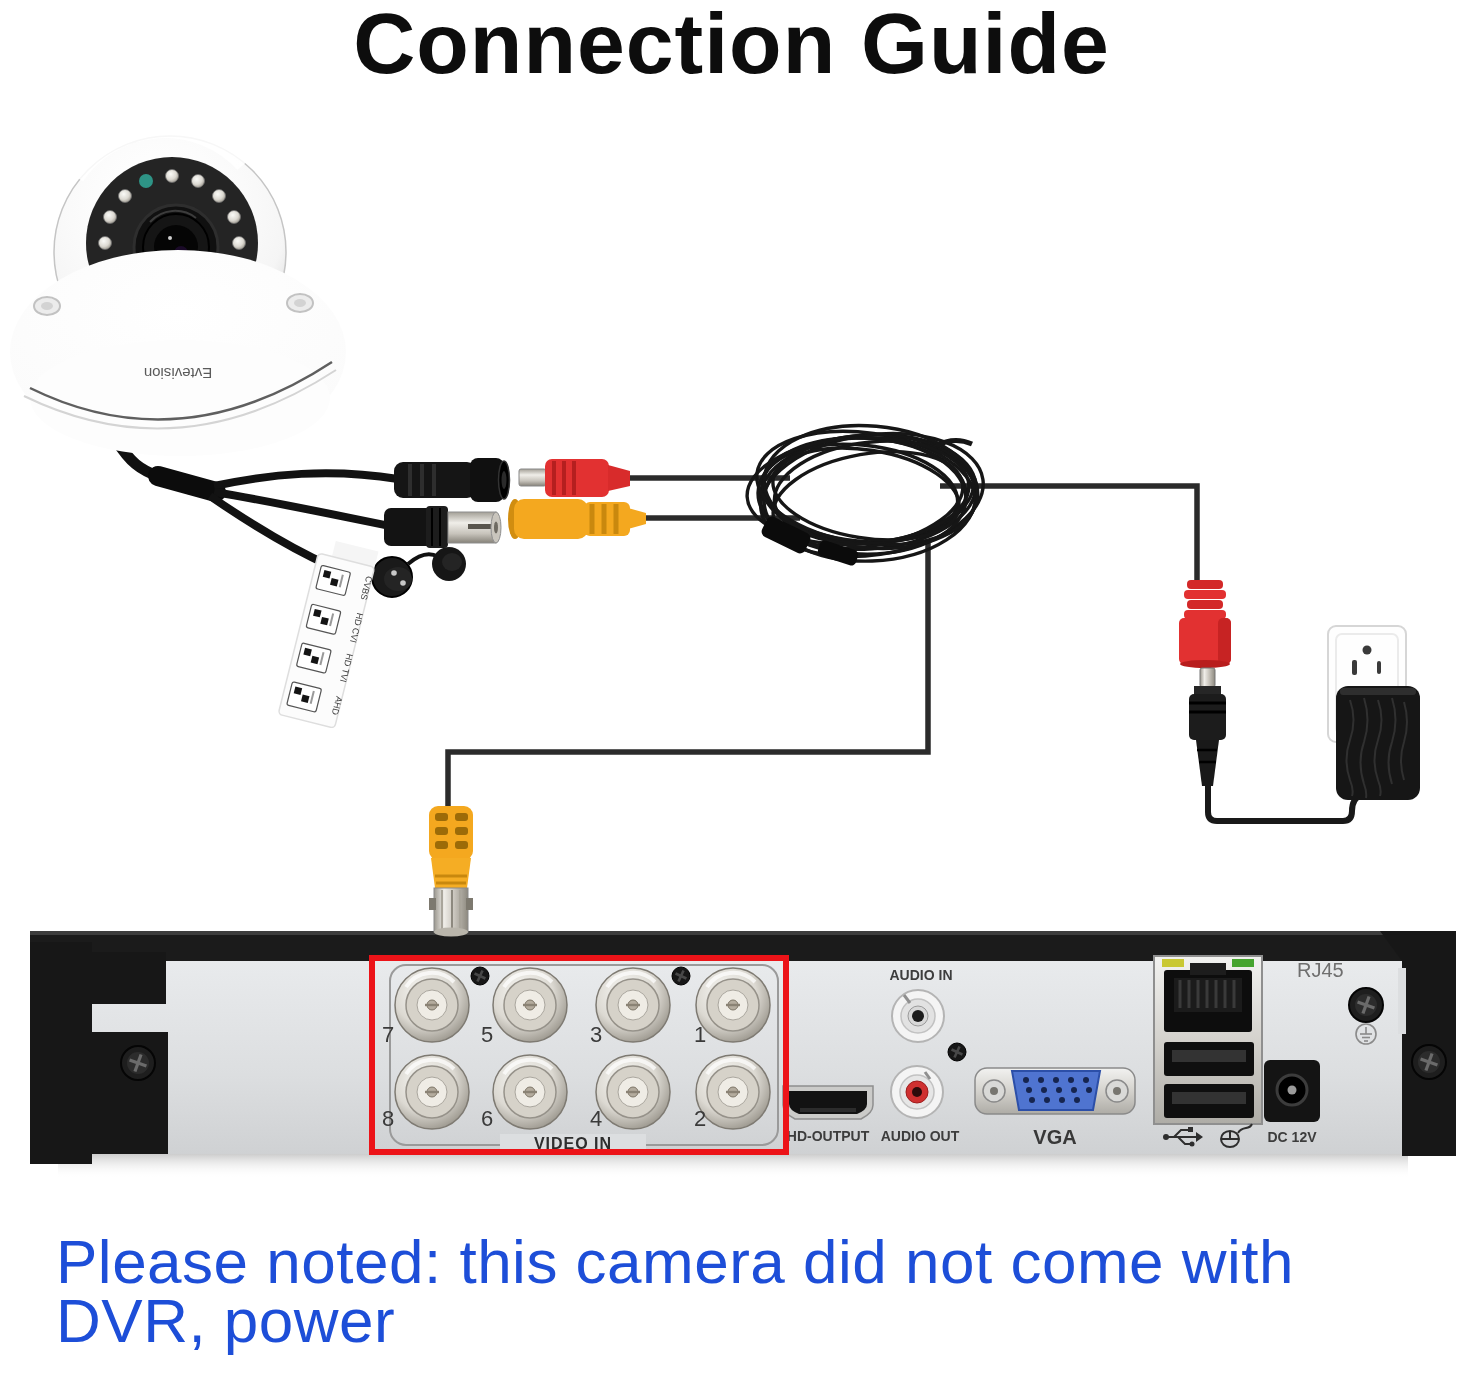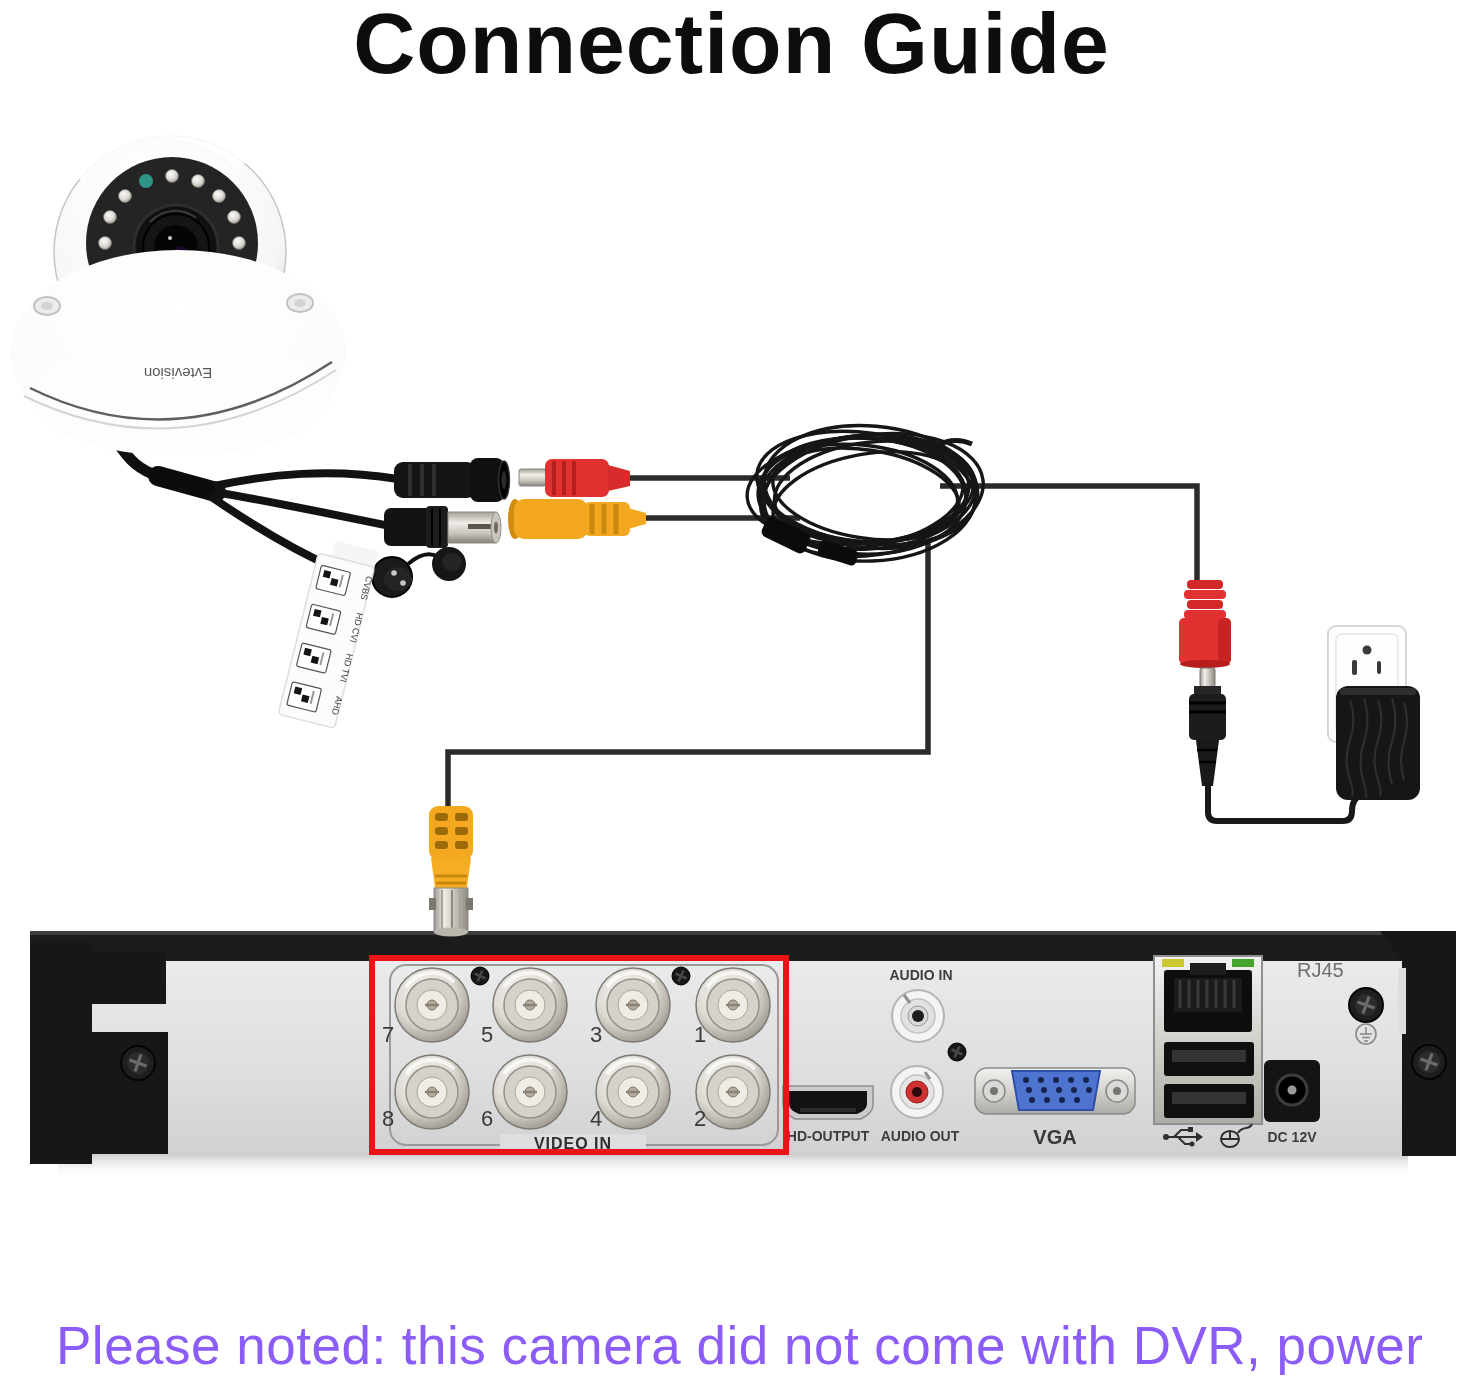--- a/index.html
+++ b/index.html
@@ -1,21 +1,21 @@
 <!DOCTYPE html>
 <html><head>
 <meta charset="utf-8">
 <style>
   html,body{margin:0;padding:0;background:#ffffff;}
   #canvas{position:relative;width:1463px;height:1392px;background:#fff;overflow:hidden;
           font-family:"Liberation Sans",sans-serif;}
   #title{position:absolute;top:-6px;left:0;width:100%;text-align:center;
          font-size:86px;font-weight:bold;letter-spacing:1px;color:#0d0d0d;}
-  #footer{position:absolute;left:56px;top:1316px;width:1390px;
-          font-size:53px;font-weight:400;color:#8b5cf6;line-height:59px;letter-spacing:0.5px;}
+  #footer{position:absolute;left:56px;top:1232px;width:1390px;
+          font-size:62px;font-weight:400;color:#1d4ed8;line-height:59px;letter-spacing:0.5px;}
   svg{position:absolute;left:0;top:0;}
   text{font-family:"Liberation Sans",sans-serif;}
   .portlabel{font-size:14px;font-weight:bold;fill:#3d3d3d;}
   .bncnum{font-size:22px;fill:#3a3a3a;}
 </style>
 </head>
 <body>
 
 <div id="canvas">
 

